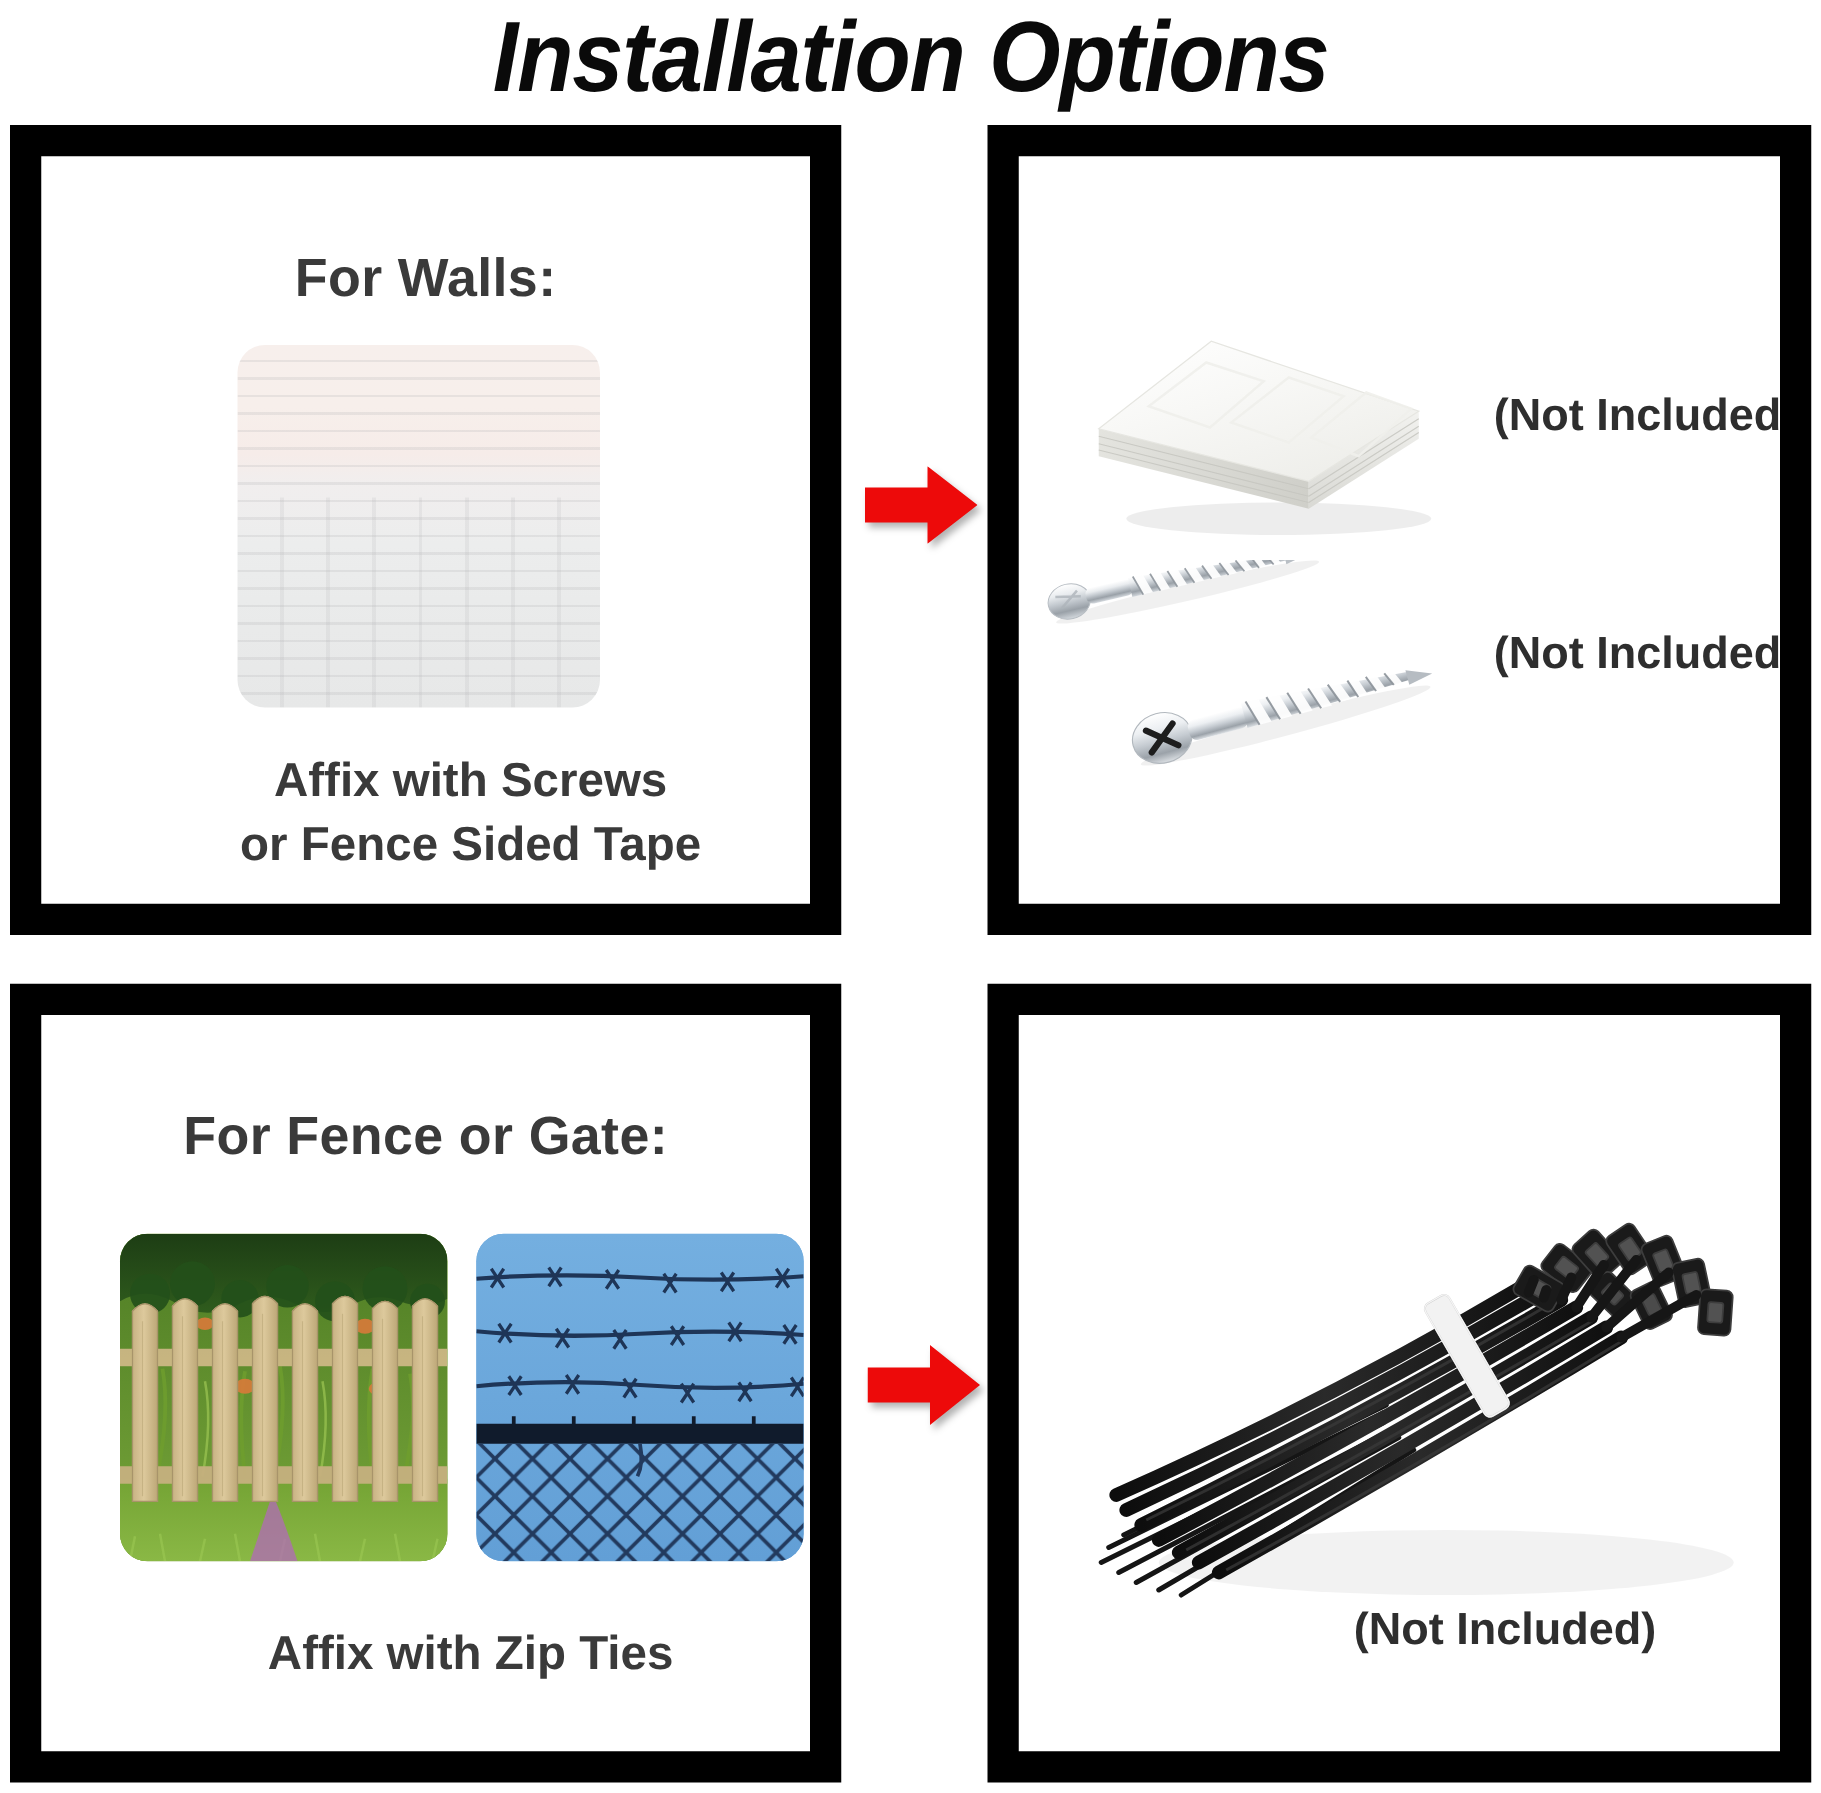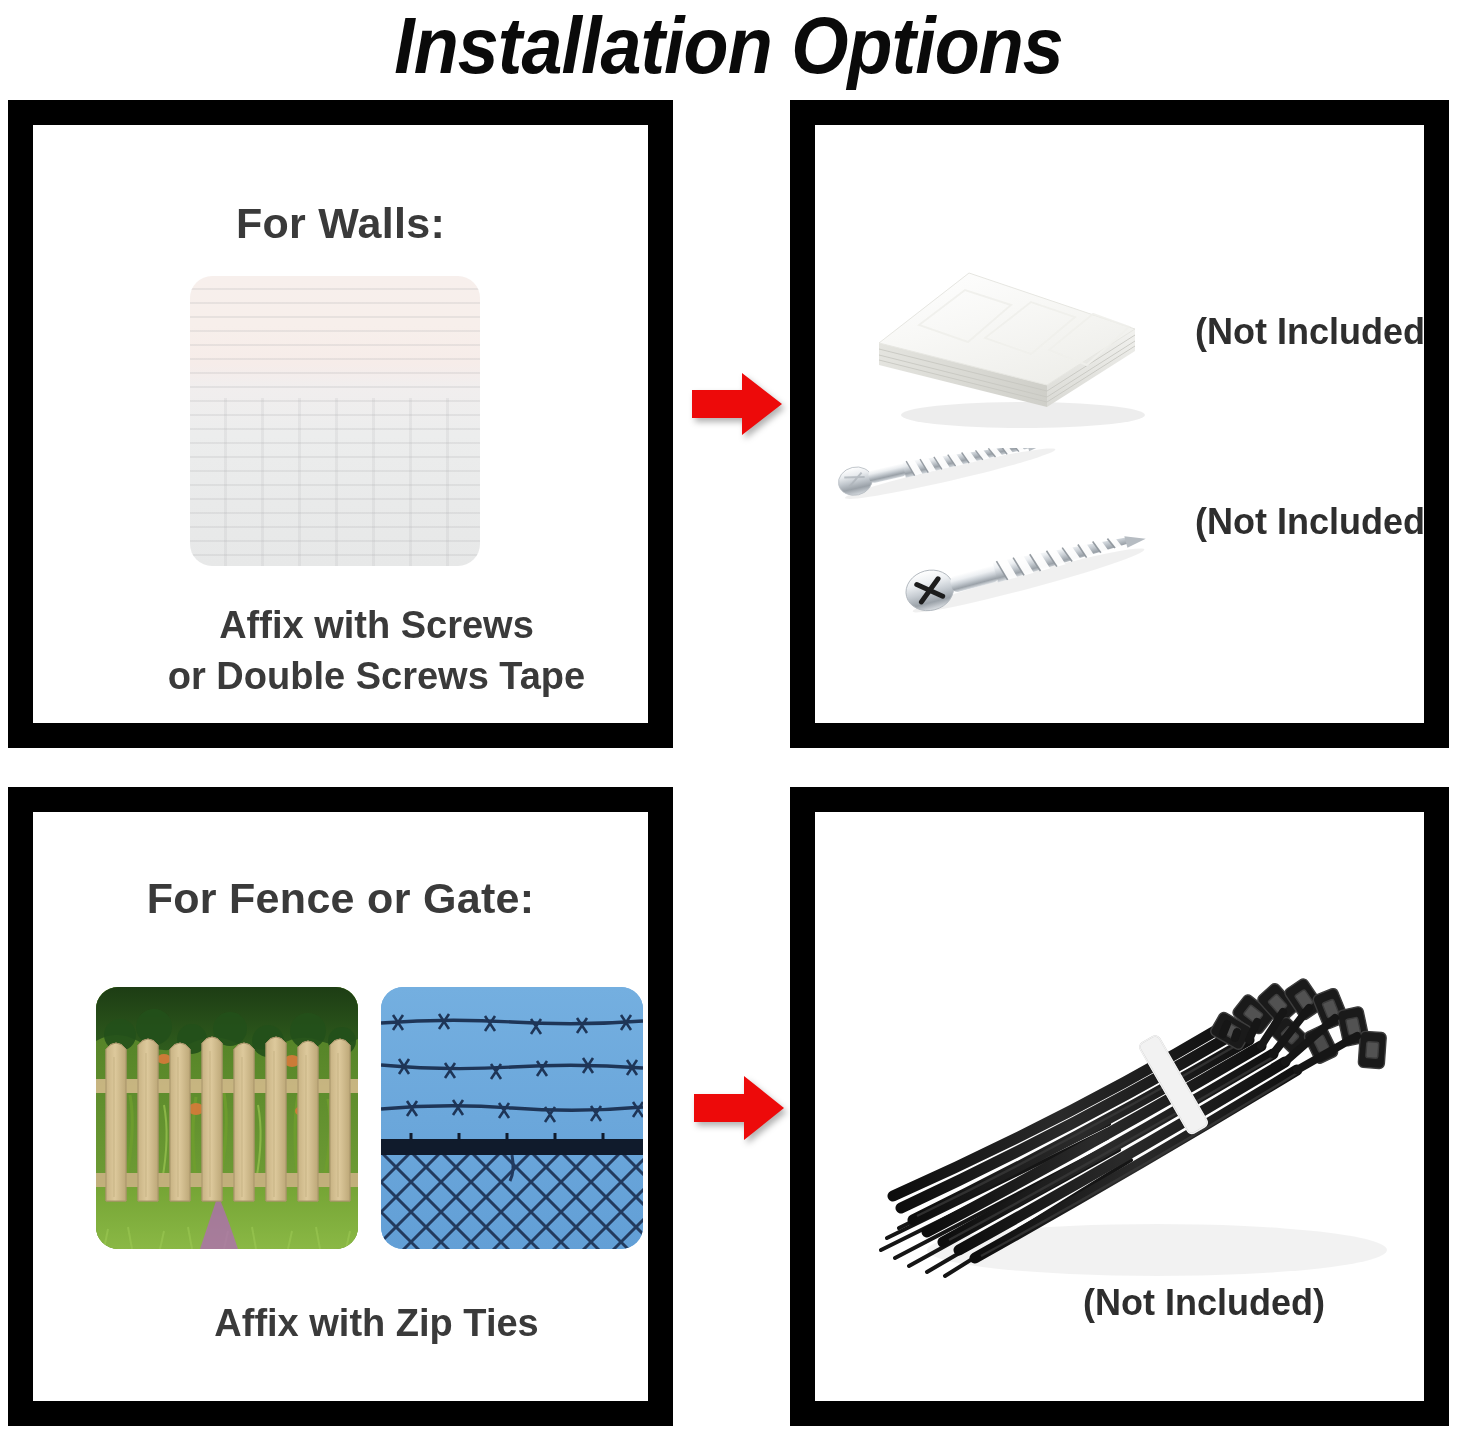--- a/index.html
+++ b/index.html
@@ -146,21 +146,21 @@
 <div class="page-title">Installation Options</div>
 
 <div class="panel panel-tl">
   <div class="panel-inner">
 
     <div class="panel-heading" style="top: 38px; margin-top: 36px;">For Walls:</div>
 
     <div class="thumb wall-thumb" style="left: 157px; top: 151px; width: 290px; height: 290px;"></div>
 
     <div class="panel-caption" style="top: 475px;">Affix with Screws</div>
-    <div class="panel-caption" style="top: 526px;">or Double Screws Tape</div>
+    <div class="panel-caption" style="top: 526px;">or Fence Sided Tape</div>
 
   </div>
 </div>
 
 <div class="arrow-red" style="left: 692px; top: 373px; width: 90px; height: 62px;">
   <svg width="90" height="62" viewBox="0 0 90 62">
     <polygon points="0,17 50,17 50,0 90,31 50,62 50,45 0,45" fill="#ED0A0A"></polygon>
   </svg>
 </div>
 
@@ -304,21 +304,21 @@
     </div>
 
     <div class="not-included" style="left: 380px; top: 376px;">(Not Included)</div>
 
   </div>
 </div>
 
 <div class="panel panel-bl">
   <div class="panel-inner">
 
-    <div class="panel-heading" style="top: 62px;">For Fence or Gate:</div>
+    <div class="panel-heading" style="top: 73px;">For Fence or Gate:</div>
 
     <div class="thumb fence-thumb" style="left: 63px; top: 175px; width: 262px; height: 262px;">
       <svg width="262" height="262" viewBox="0 0 262 262">
         <defs>
           <linearGradient id="hedge" x1="0" y1="0" x2="0" y2="1">
             <stop offset="0%" stop-color="#1d3d14"></stop>
             <stop offset="100%" stop-color="#2f5c1d"></stop>
           </linearGradient>
           <linearGradient id="foliage" x1="0" y1="0" x2="0" y2="1">
             <stop offset="0%" stop-color="#4e7c24"></stop>

